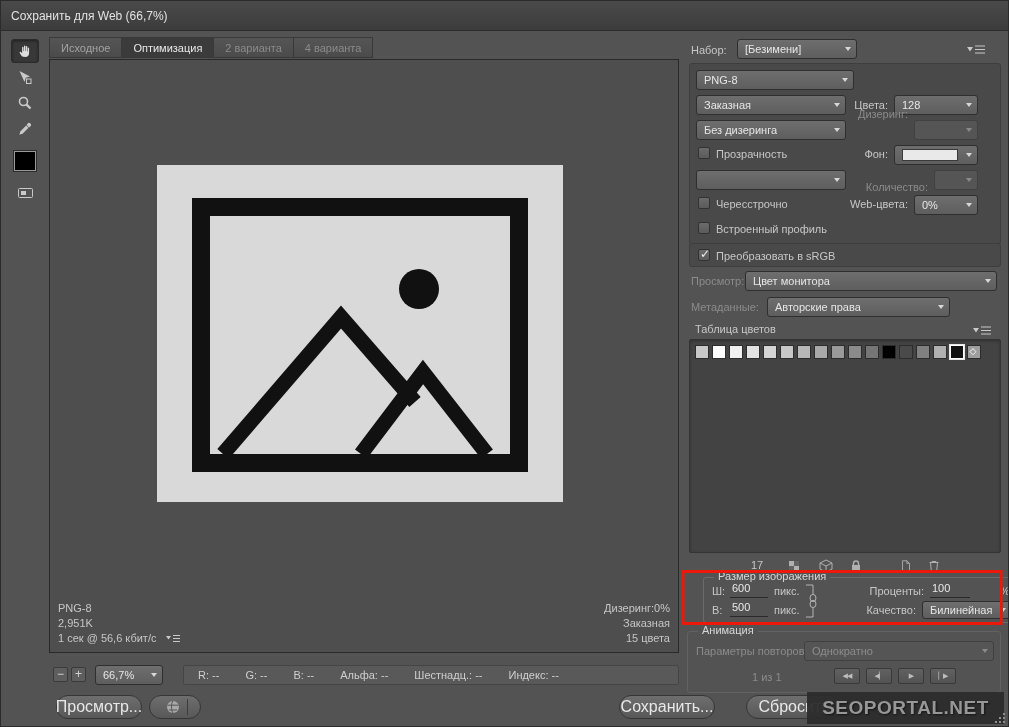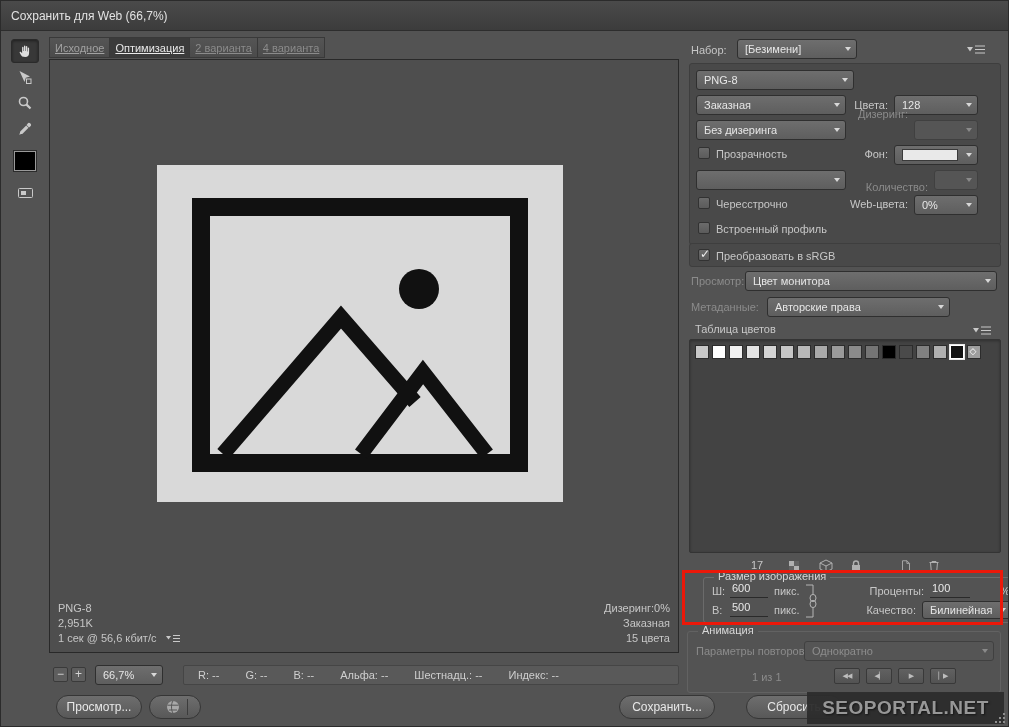--- a/index.html
+++ b/index.html
@@ -14,21 +14,21 @@
     position:absolute; left:0; top:0; right:0; height:30px;
     background:linear-gradient(#4a4a4a,#3c3c3c); border-bottom:1px solid #2d2d2d;
     display:flex; align-items:center; padding-left:10px; color:#e2e2e2; font-size:12px;
   }
   
   .tool { position:absolute; left:10px; width:28px; height:24px; display:flex; align-items:center; justify-content:center; border-radius:3px; }
   .tool.selected { background:#383838; border:1px solid #2a2a2a; box-shadow:inset 0 1px 3px rgba(0,0,0,.45); }
   .fg-swatch { position:absolute; left:13px; top:150px; width:22px; height:20px; background:#000; border:1px solid #9a9a9a; box-shadow:0 0 0 1px #2b2b2b; }
   
   .tabs { position:absolute; left:48px; top:36px; height:21px; display:flex; }
-  .tab { height:21px; padding:0 5px; display:flex; align-items:center; background:linear-gradient(#555,#4b4b4b); border:1px solid #393939; border-right-width:0; color:#a2a2a2;text-decoration:underline; }
+  .tab { height:21px; padding:0 11px; display:flex; align-items:center; background:linear-gradient(#555,#4b4b4b); border:1px solid #393939; border-right-width:0; color:#a2a2a2; }
   .tab:last-child { border-right-width:1px; }
   .tab.active { background:#3b3b3b; color:#e9e9e9; }
   .tab.dim { color:#8b8b8b; }
   
   .canvas { position:absolute; left:48px; top:58px; width:630px; height:594px; background:#4e4e4e; border:1px solid #292929; }
   .preview-image { position:absolute; left:107px; top:105px; width:406px; height:337px; background:#d9d9d9; }
   .cinfo { position:absolute; bottom:6px; font-size:11px; color:#c6c6c6; line-height:15px; }
   .cinfo.l { left:8px; }
   .cinfo.r { right:8px; text-align:right; }
   .mini-menu { display:inline-block; vertical-align:-1px; margin-left:6px; }
@@ -37,21 +37,21 @@
   .dd .txt { overflow:hidden; text-overflow:ellipsis; }
   .dd .arrow { position:absolute; right:5px; top:50%; margin-top:-2px; width:0; height:0; border-left:3.5px solid transparent; border-right:3.5px solid transparent; border-top:4px solid #d8d8d8; }
   .dd.disabled { background:#555; border-color:#404040; color:#8d8d8d; }
   .dd.disabled .arrow { border-top-color:#8a8a8a; }
   .cb { position:absolute; width:12px; height:12px; background:linear-gradient(#6b6b6b,#5b5b5b); border:1px solid #323232; border-radius:2px; }
   .cb.checked::after { content:"✓"; position:absolute; left:1px; top:-3px; color:#efefef; font-size:12px; font-weight:bold; }
   .lbl { position:absolute; font-size:11px; color:#c7c7c7; white-space:nowrap; line-height:13px; }
   .lbl.dim { color:#8b8b8b; }
   .lbl.right { text-align:right; }
   .numfield { position:absolute; border-bottom:1px solid #2a2a2a; color:#e8e8e8; height:16px; padding-left:2px; }
-  .pill { position:absolute; height:24px; background:linear-gradient(#6e6e6e,#585858); border:1px solid #363636; border-radius:12px; color:#e8e8e8; font-size:12px; font-family:inherit; display:flex; align-items:center; justify-content:center; padding:0 12px; }
+  .pill { position:absolute; height:24px; background:linear-gradient(#6e6e6e,#585858); border:1px solid #363636; border-radius:12px; color:#e8e8e8; font-size:16px; font-family:inherit; display:flex; align-items:center; justify-content:center; padding:0 12px; }
   .panelbox { position:absolute; background:#494949; border:1px solid #3e3e3e; border-radius:3px; }
   .groupbox { position:absolute; border:1px solid #6b6b6b; border-radius:3px; }
   .legend { position:absolute; top:-8px; left:10px; background:#535353; padding:0 4px; color:#d8d8d8; }
   
   .statusbar { position:absolute; left:48px; top:663px; width:630px; height:22px; }
   .zbtn { position:absolute; top:3px; width:15px; height:15px; background:#5e5e5e; border:1px solid #3a3a3a; border-radius:2px; color:#d4d4d4; text-align:center; line-height:12px; font-size:12px; }
   .readout { position:absolute; left:134px; top:1px; right:0; height:20px; background:#595959; border:1px solid #454545; border-radius:2px; display:flex; align-items:center; padding:0 14px; gap:26px; color:#c6c6c6; }
   .ro span { color:#cfcfcf; }
   
   .ctable { position:absolute; background:#434343; border:1px solid #343434; border-radius:2px; box-shadow:inset 0 1px 3px rgba(0,0,0,.3); }

